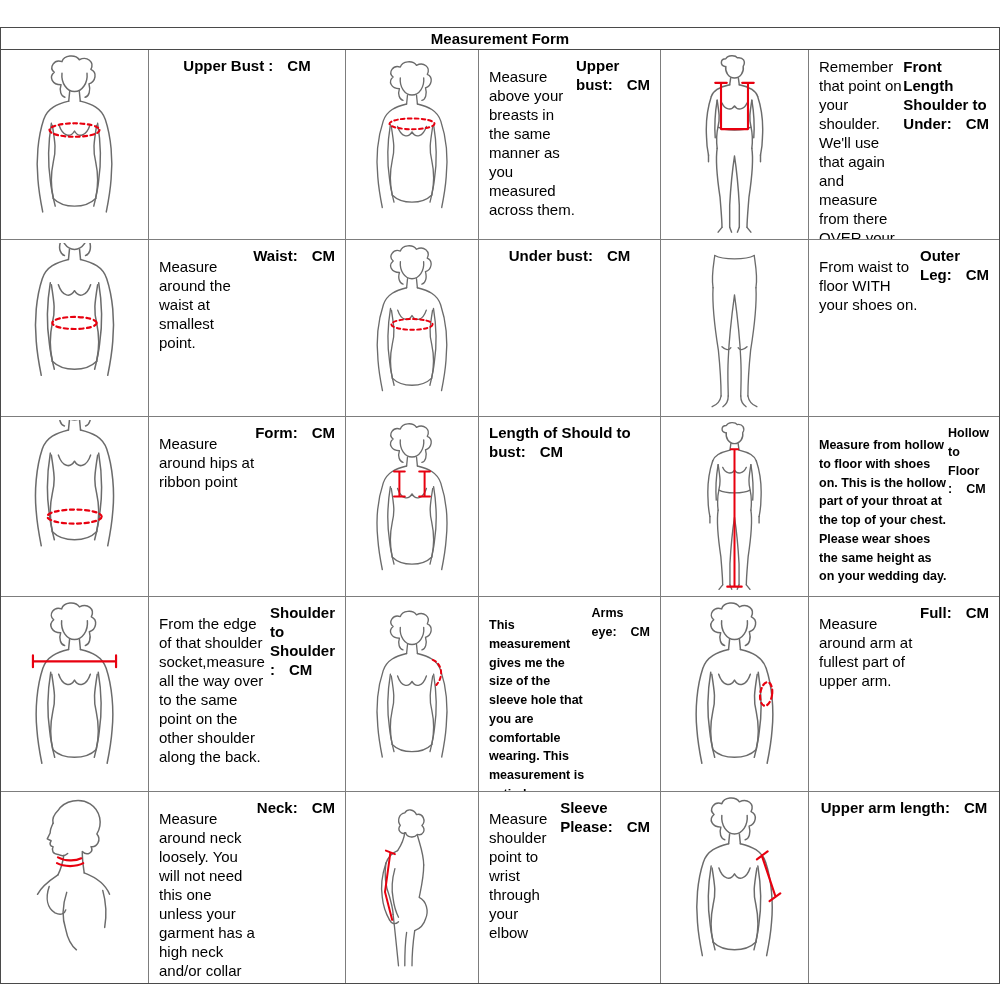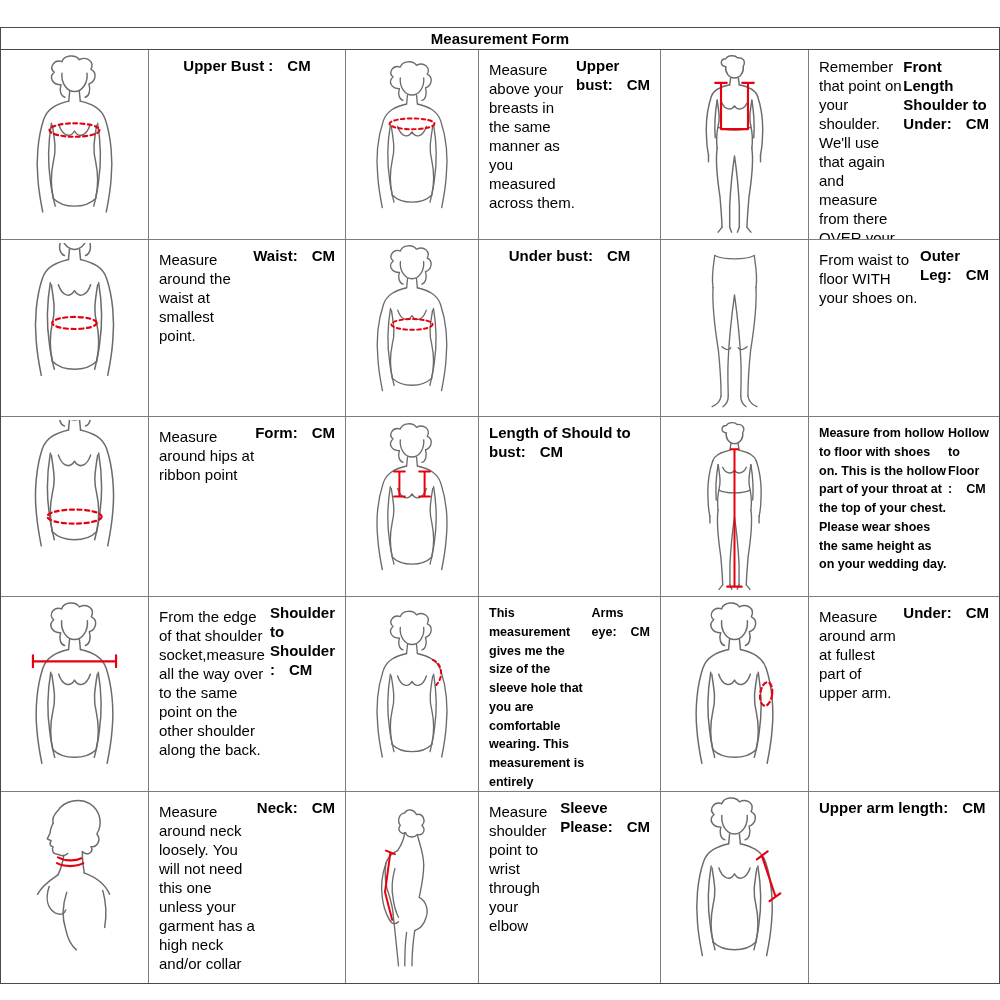--- a/index.html
+++ b/index.html
@@ -2,32 +2,32 @@
 <html><head>
 <meta charset="utf-8">
 <style>
   html,body{margin:0;padding:0;background:#fff;}
   body{font-family:"Liberation Sans",sans-serif;color:#000;}
   .page{width:1000px;height:1000px;box-sizing:border-box;padding-top:27px;background:#fff;overflow:hidden;}
   .sheet{width:1000px;box-sizing:border-box;border:1px solid #4a4a4a;background:#fff;}
   .title{height:21px;line-height:21px;text-align:center;font-weight:bold;font-size:15px;border-bottom:1px solid #4a4a4a;}
   .grid{display:grid;grid-template-columns:148px 197px 133px 182px 148px 1fr;grid-template-rows:190px 177px 180px 195px 191px;}
   .cell{border-right:1px solid #7d7d7d;border-bottom:1px solid #7d7d7d;box-sizing:border-box;overflow:hidden;background:#fff;}
-  .cell.c6{border-right:none;justify-content:space-between;}
+  .cell.c6{border-right:none;}
   .cell.r5{border-bottom:none;}
   .fig{display:flex;align-items:center;justify-content:center;padding:3px;}
   .fig svg{width:100%;height:100%;}
   .text{display:flex;flex-direction:row;justify-content:center;padding:6px 10px;font-size:15px;line-height:1.27;}
   .text.top{justify-content:flex-start;padding-top:7px;}
-  .ins{margin:4px 0 20px 0;}
+  .ins{margin:11px 0 20px 0;}
   .top .ins{margin:0 0 6px 0;}
   .label{margin:0;font-weight:bold;}
   .cm{margin-left:14px;font-weight:bold;}
   .small{font-size:12.5px;font-weight:bold;line-height:1.5;}
-  .small .ins{margin:0 0 12px 0;}
+  .small .ins{margin:12px 0 12px 0;}
   .figline{fill:none;stroke:#6b6b6b;stroke-width:1.5;stroke-linecap:round;stroke-linejoin:round;}
   .red{fill:none;stroke:#e8000f;stroke-width:2.2;stroke-linecap:round;}
   .dash{stroke-dasharray:4 3.5;}
   .defs{position:absolute;width:0;height:0;}
 </style>
 </head>
 <body>
 
 <svg class="defs" aria-hidden="true">
   <defs>
@@ -204,21 +204,21 @@
         <p class="label"><span>Arms eye:</span><span class="cm">CM</span></p>
       </div>
       <div class="cell fig r4 c5">
         <svg viewBox="0 0 140 190" preserveAspectRatio="xMidYMid meet" aria-label="bicep-figure">
           <use href="#sym-torso"></use>
           <ellipse class="red dash" cx="102" cy="95" rx="6" ry="12" transform="rotate(8 102 95)"></ellipse>
         </svg>
       </div>
       <div class="cell text r4 c6">
         <p class="ins">Measure around arm at fullest part of upper arm.</p>
-        <p class="label"><span>Under:</span><span class="cm">CM</span></p>
+        <p class="label"><span>Full:</span><span class="cm">CM</span></p>
       </div>
 
       <div class="cell fig r5 c1">
         <svg viewBox="0 0 140 190" preserveAspectRatio="xMidYMid meet" aria-label="neck-figure">
           <use href="#sym-profile"></use>
           <path class="red" d="M52,70 C59,74 72,74 79,70 M53,64 C60,68 71,68 77,65"></path>
         </svg>
       </div>
       <div class="cell text r5 c2">
         <p class="ins">Measure around neck loosely. You will not need this one unless your garment has a high neck and/or collar</p>

